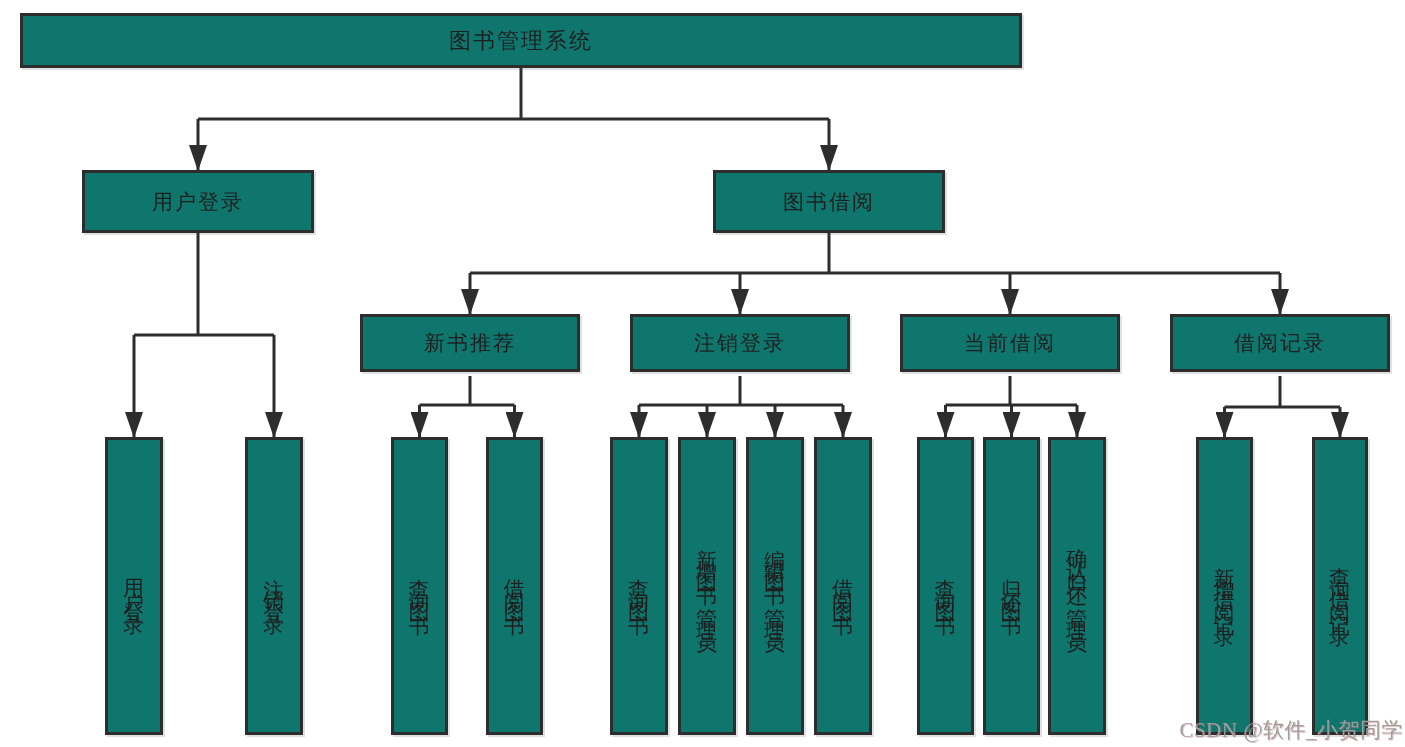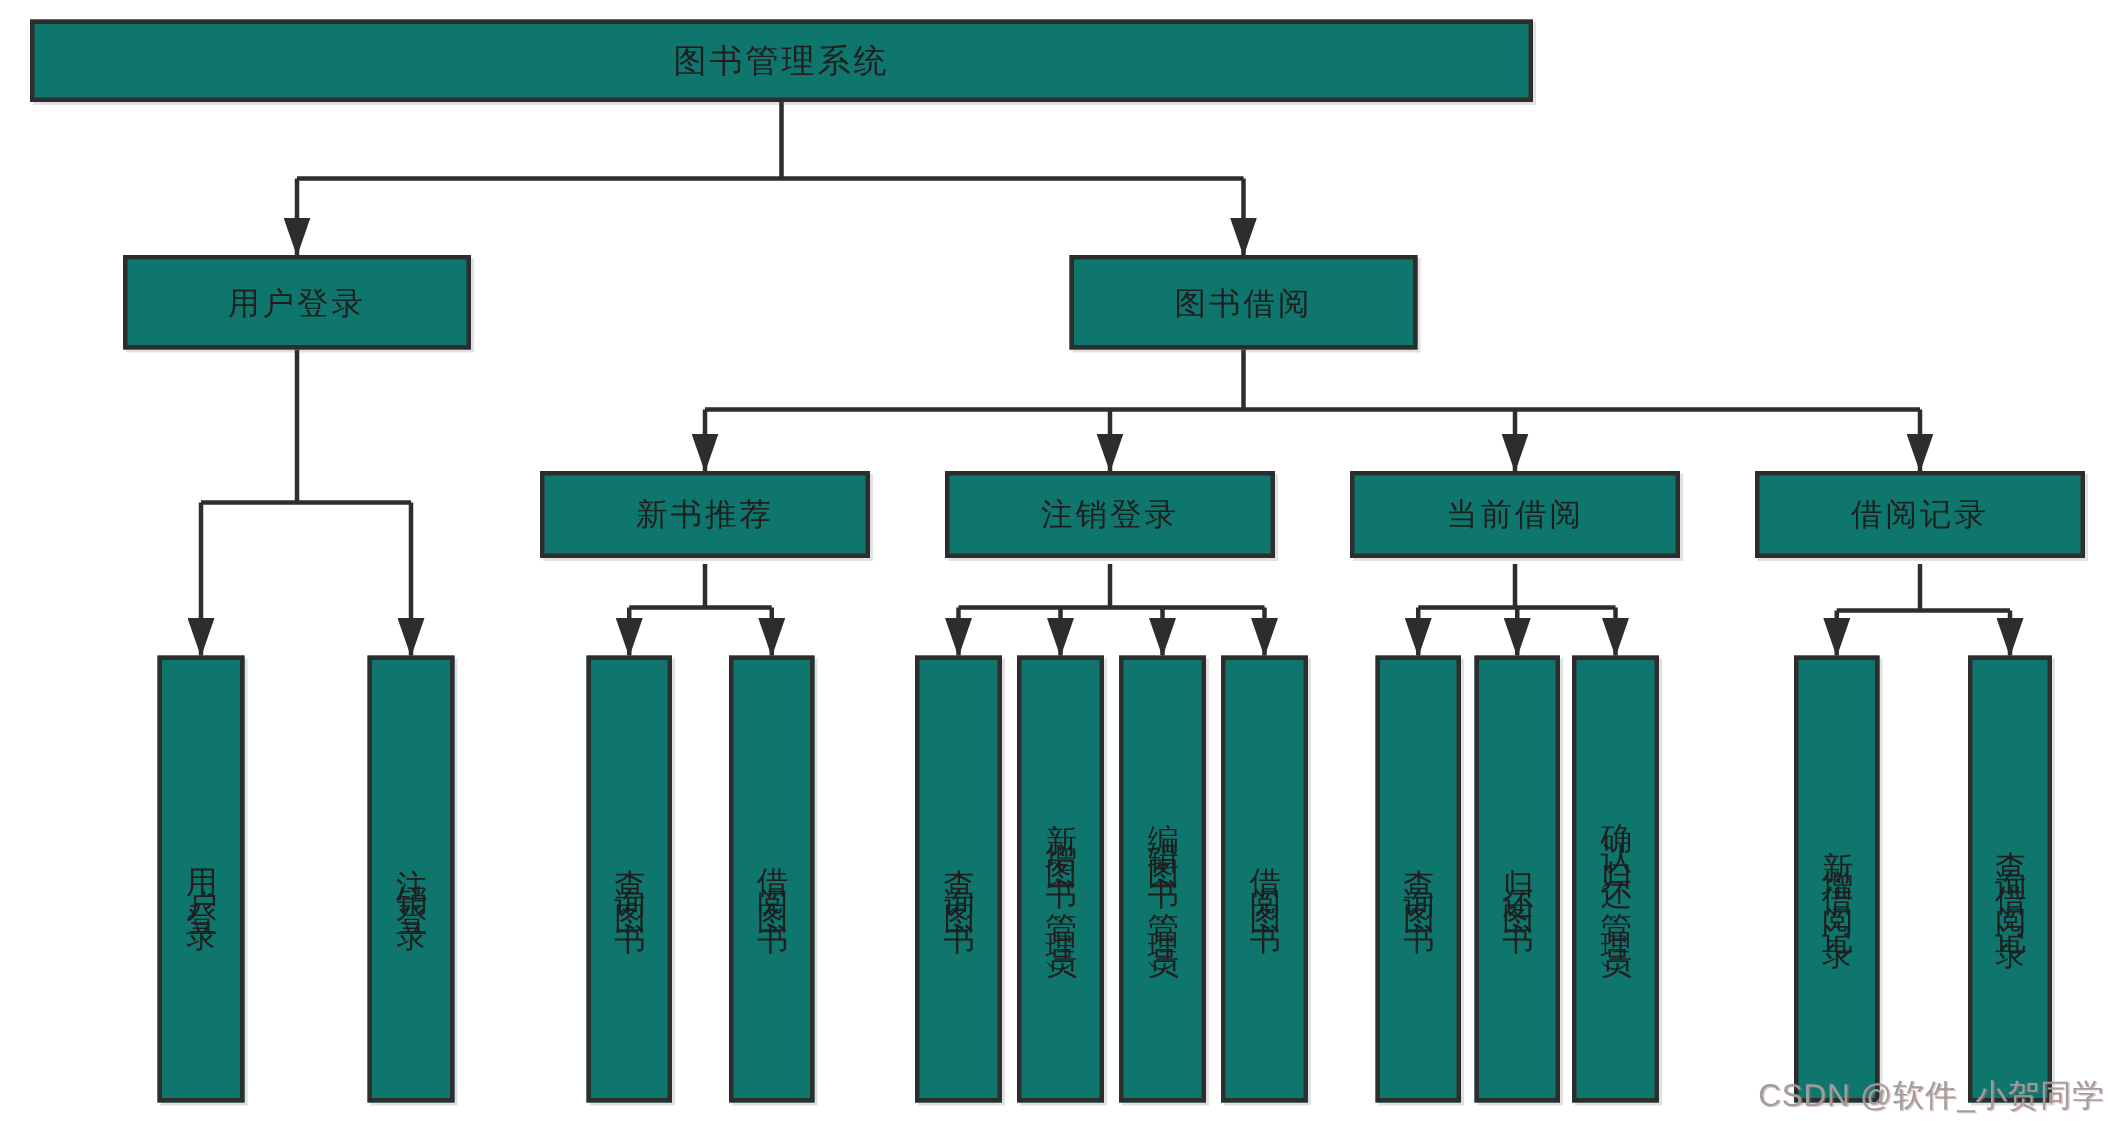--- a/index.html
+++ b/index.html
@@ -16,21 +16,21 @@
   .root{left:20px;top:13px;width:1002px;height:55px;font-size:22px;}
   .lvl2{top:170px;width:232px;height:63px;}
   .lvl3{top:314px;width:220px;height:58px;}
   .leaf{top:437px;width:58px;height:298px;}
   .vtext{
     writing-mode:vertical-rl;text-orientation:mixed;white-space:nowrap;
     letter-spacing:12px;line-height:1;font-size:21px;
   }
   .watermark{
     position:absolute;right:2px;bottom:3px;font-size:21px;color:#9e9e9e;
-    letter-spacing:.5px;text-shadow:1px 1px 0 rgba(205,120,120,.45);z-index:5;
+    letter-spacing:.5px;text-shadow:1px 1px 0 rgba(205,120,120,.45);z-index:5;font-family:Liberation Serif, serif;
   }
 </style>
 </head>
 <body>
 
 <div id="canvas">
 
   <svg id="wires" viewBox="0 0 1405 747" xmlns="http://www.w3.org/2000/svg">
     <defs>
       <marker id="ah" markerUnits="userSpaceOnUse" markerWidth="26" markerHeight="18" viewBox="0 0 26 18" refX="25" refY="9" orient="auto">

